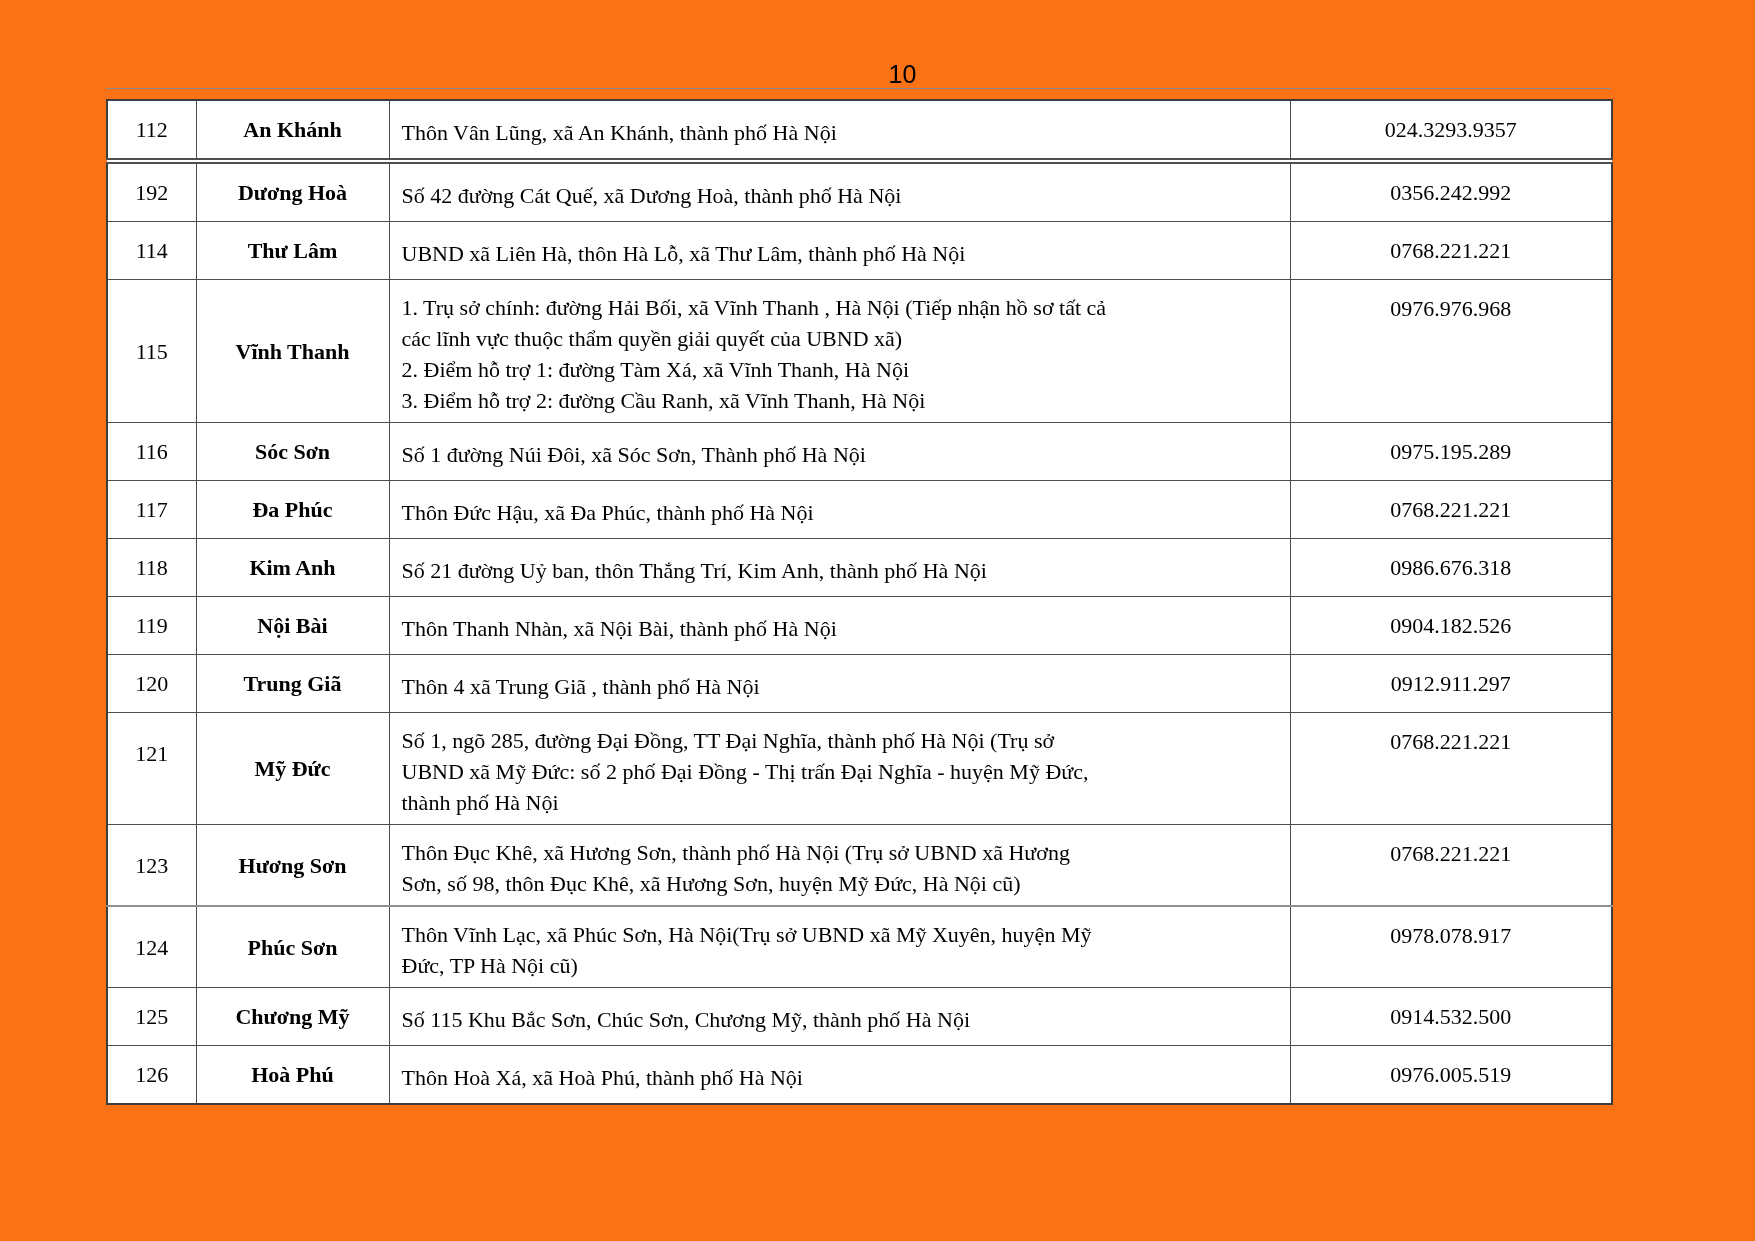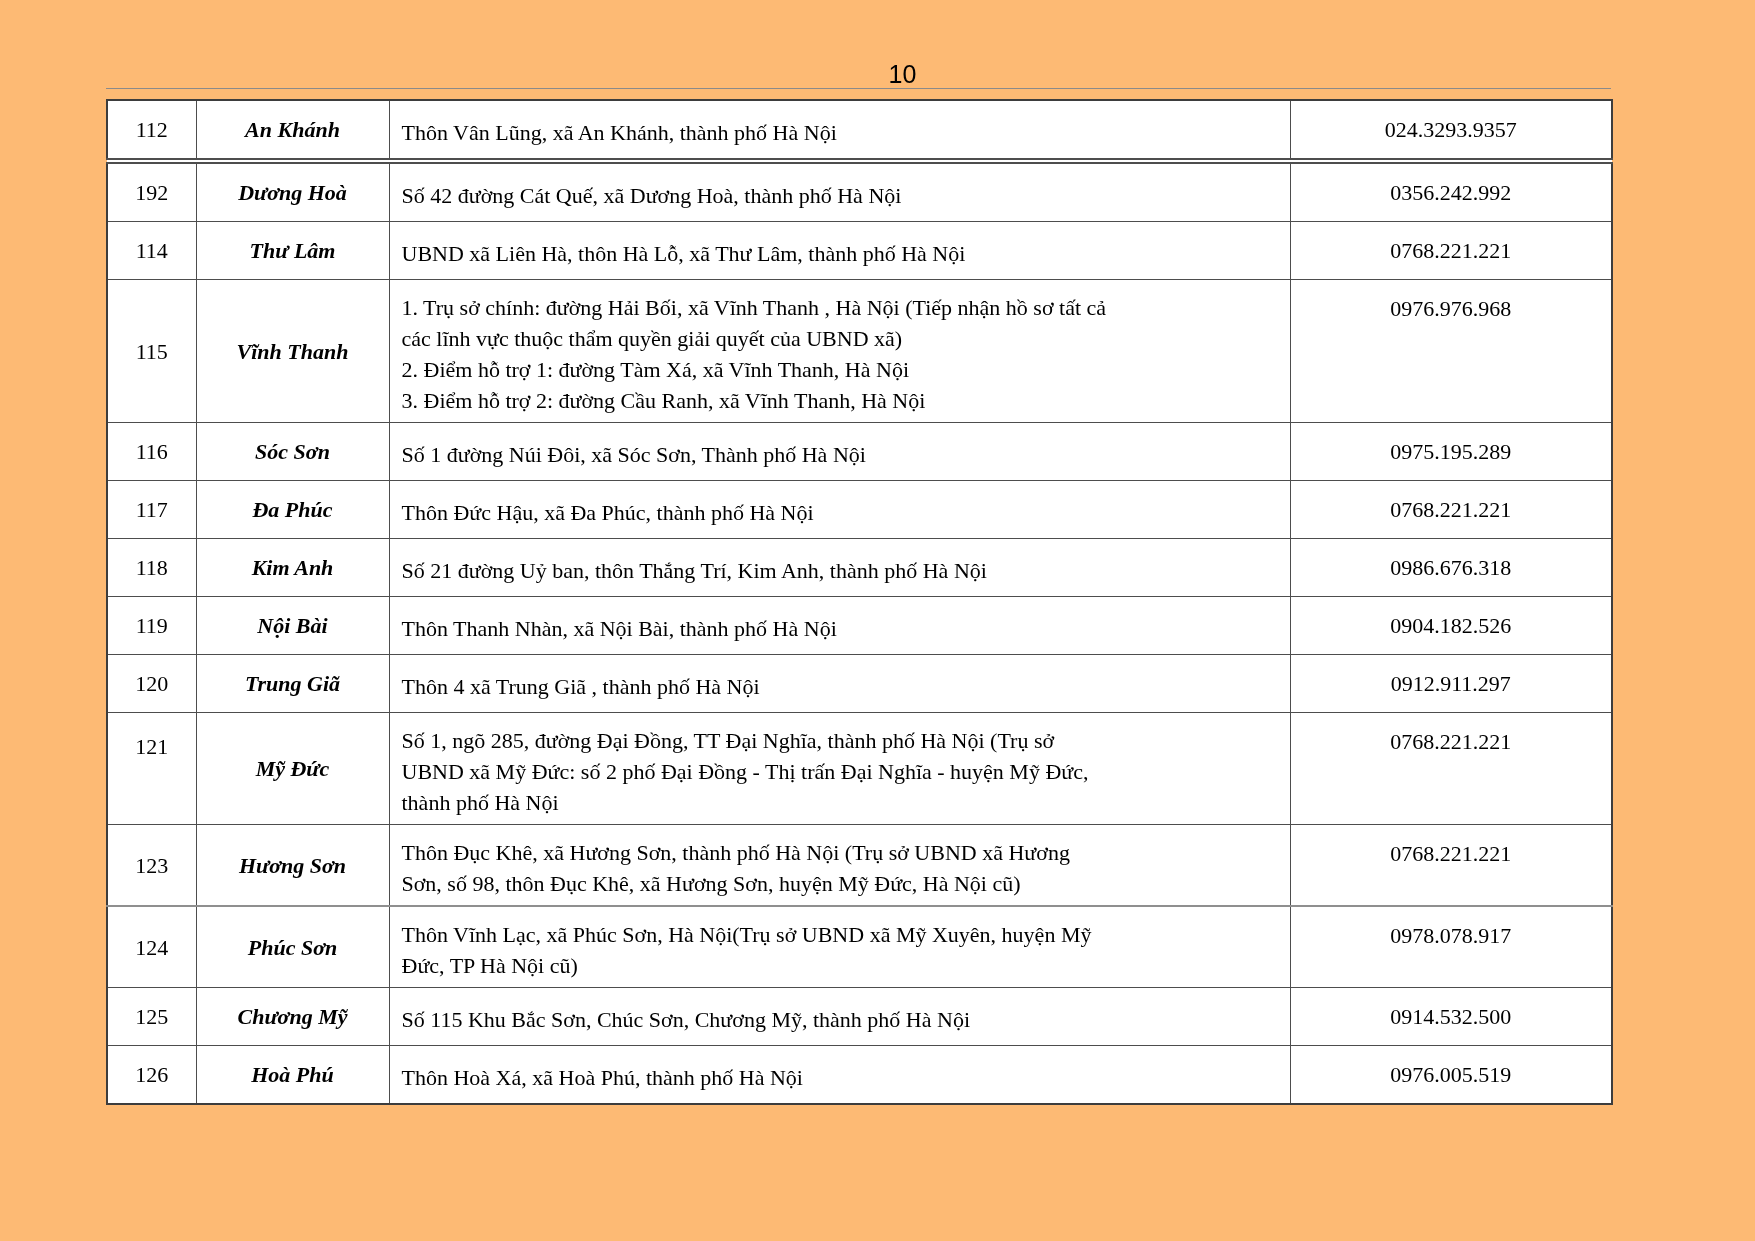--- a/index.html
+++ b/index.html
@@ -7,21 +7,21 @@
     padding: 0;
     background: #ffffff;
     width: 1755px;
     height: 1241px;
     position: relative;
     overflow: hidden;
   }
   .page {
     position: absolute;
     inset: 0;
-    background: #fdba74;
+    background: #f97316;
   }
   .page-number {
     position: absolute;
     top: 60px;
     left: 106px;
     width: 1505px;
     text-align: center;
     text-indent: 88px;
     font-family: "Liberation Sans", sans-serif;
     font-size: 25px;
@@ -63,40 +63,39 @@
   td.col-num {
     text-align: center;
     vertical-align: middle;
     padding: 12px 4px;
   }
   td.col-name {
     text-align: center;
     vertical-align: middle;
     font-weight: bold;
     padding: 12px 4px;
-    font-style: italic;
   }
   td.col-addr {
     text-align: left;
     vertical-align: middle;
     padding: 12px 14px 6px 12px;
     white-space: pre-line;
   }
   td.col-phone {
     text-align: center;
     vertical-align: top;
     padding: 13px 4px;
     margin-top: 29px;
   }
   
   tr:nth-child(2) td { border-top: 6px double #4d4d4d; }
   
   tr:nth-child(12) td { border-top: 2.5px solid #8f8f8f; }
   
-  tr:nth-child(10) td.col-num { vertical-align: top; padding-top: 18px; margin-top: 16px; }
+  tr:nth-child(10) td.col-num { vertical-align: top; padding-top: 25px; margin-top: 16px; }
 </style>
 </head>
 <body>
 
 <div class="page">
   <div class="page-number">10</div>
 
   <div class="rule-top"></div>
 
   <table class="doc-table">

